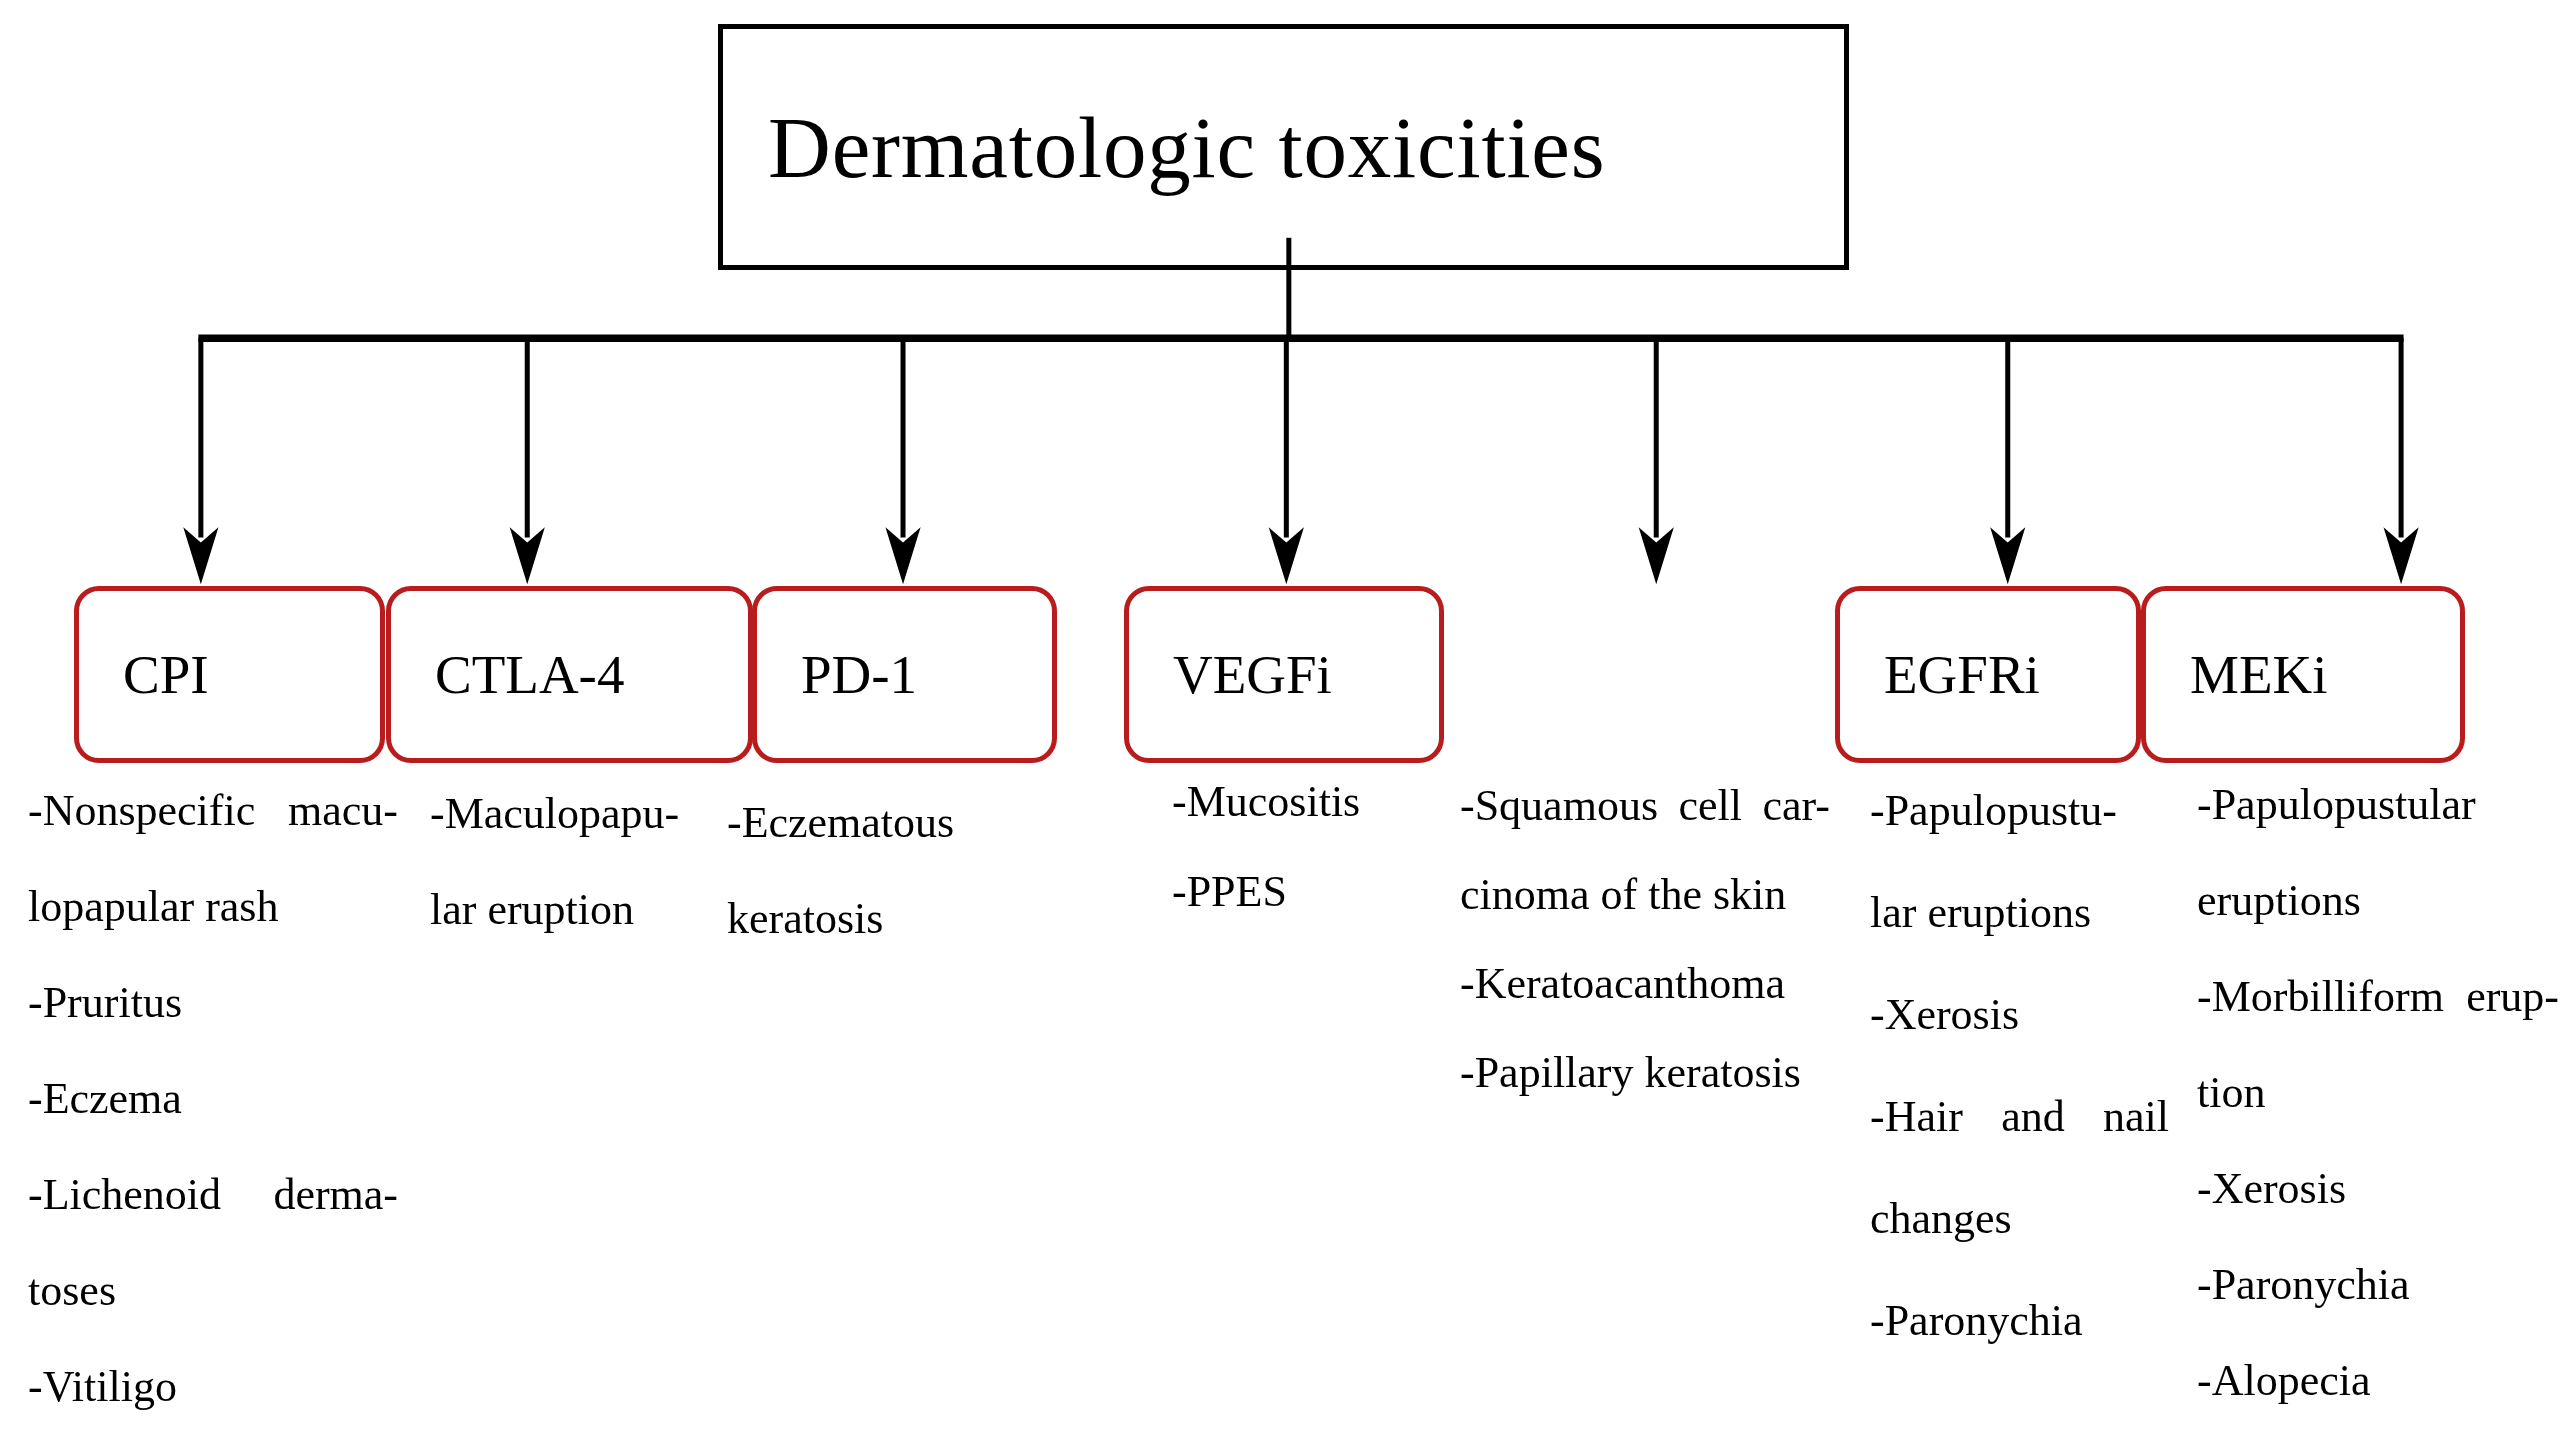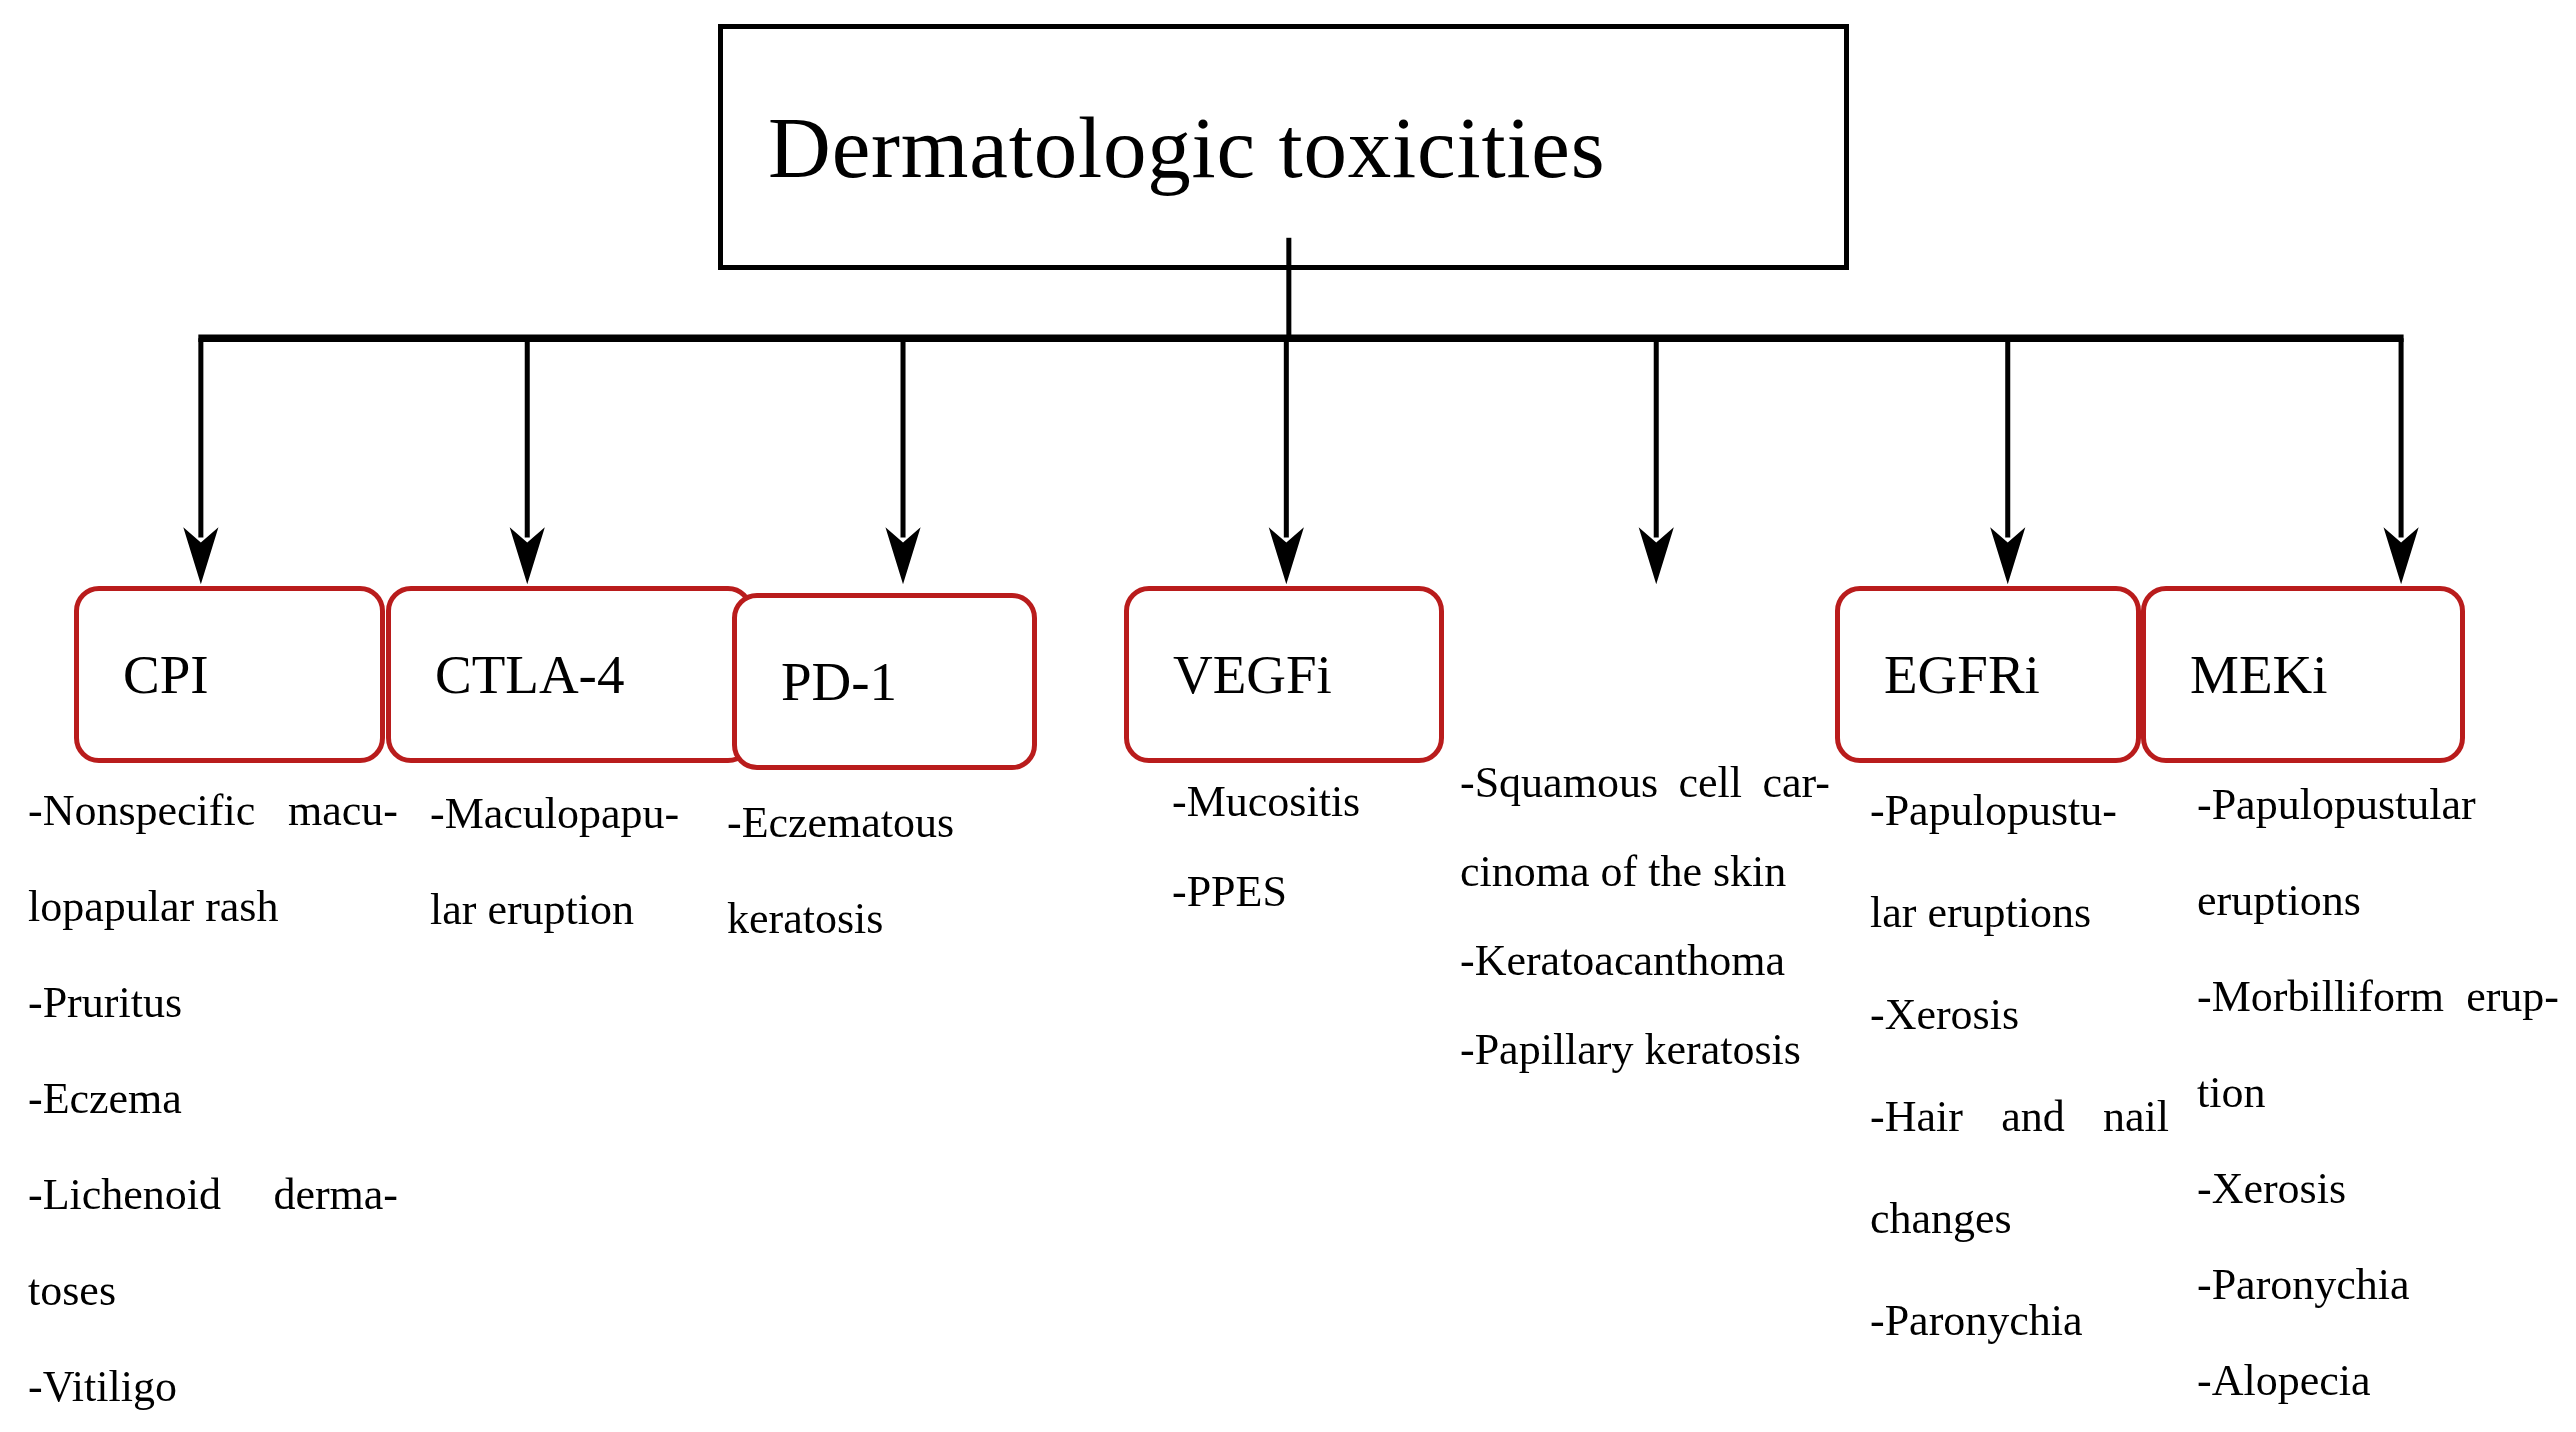--- a/index.html
+++ b/index.html
@@ -45,34 +45,34 @@
     border-radius: 25px;
     background: #fff;
     box-sizing: border-box;
     display: flex;
     align-items: center;
     padding-left: 44px;
     font-size: 55px;
   }
   .n0 { left:   74px; width: 311px; }
   .n1 { left:  386px; width: 367px; }
-  .n2 { left:  732px; width: 305px; margin-top: 7px; }
+  .n2 { left:  752px; width: 305px; }
   .n3 { left: 1124px; width: 320px; }
   .n4 { left: 1525px; width: 310px; }
   .n5 { left: 1835px; width: 306px; }
   .n6 { left: 2141px; width: 324px; }
 
   
   .col { position: absolute; font-size: 44px; }
   .col .ln { display: block; line-height: 52px; white-space: nowrap; }
   .c0 { left:   28px; top: 785px; width: 370px; }
   .c1 { left:  430px; top: 788px; width: 268px; }
   .c2 { left:  727px; top: 797px; width: 259px; }
   .c3 { left: 1172px; top: 776px; width: 234px; }
-  .c4 { left: 1460px; top: 757px; width: 370px; }
+  .c4 { left: 1460px; top: 780px; width: 370px; }
   .c5 { left: 1870px; top: 777px; width: 299px; }
   .c6 { left: 2197px; top: 779px; width: 362px; }
   .c0 .ln { height: 96px; }
   .c1 .ln { height: 96px; }
   .c2 .ln { height: 96px; }
   .c3 .ln { height: 90px; }
   .c4 .ln { height: 89px; }
   .c5 .ln { height: 94px; margin-top: 8px; }
   .c6 .ln { height: 96px; }
   .ln.j {

